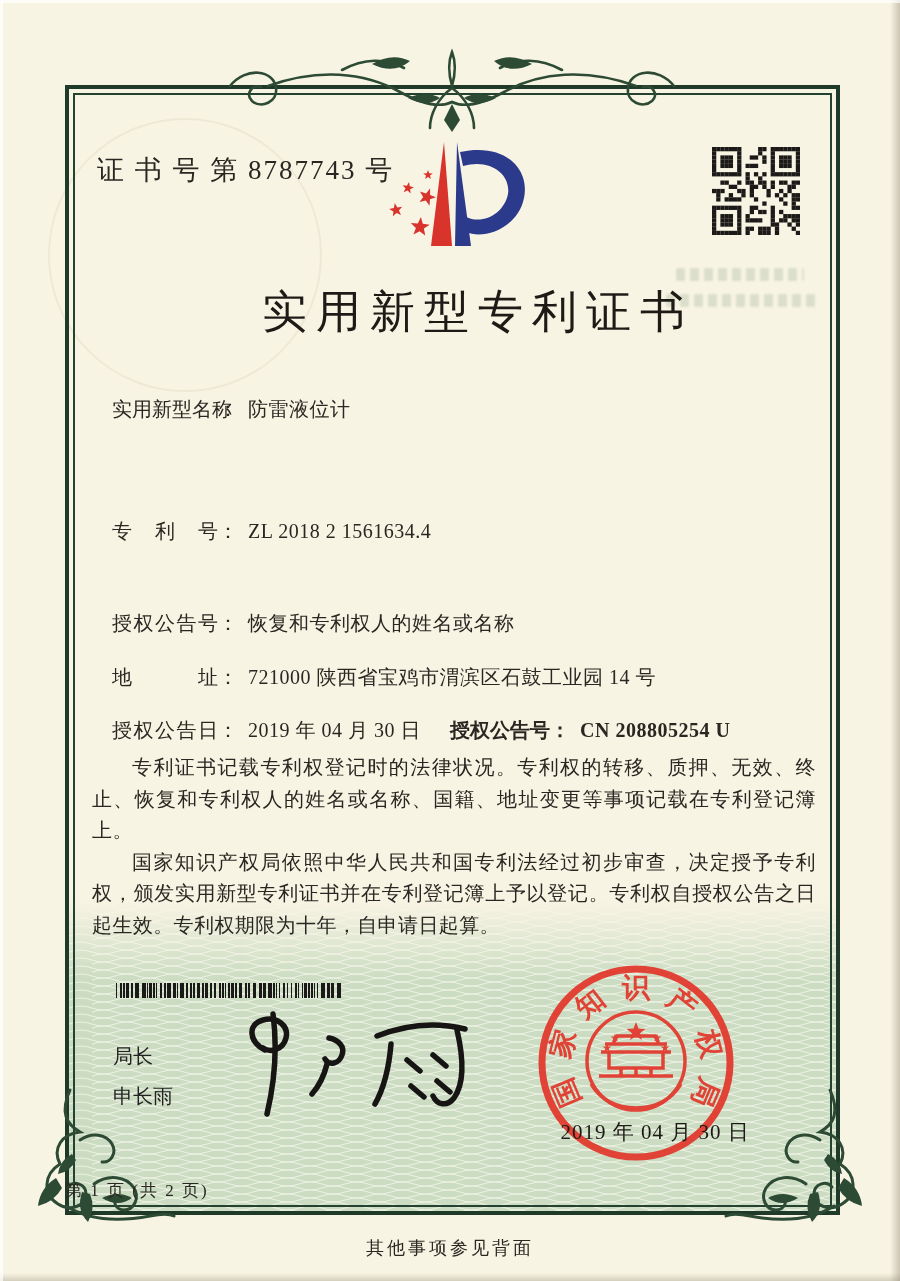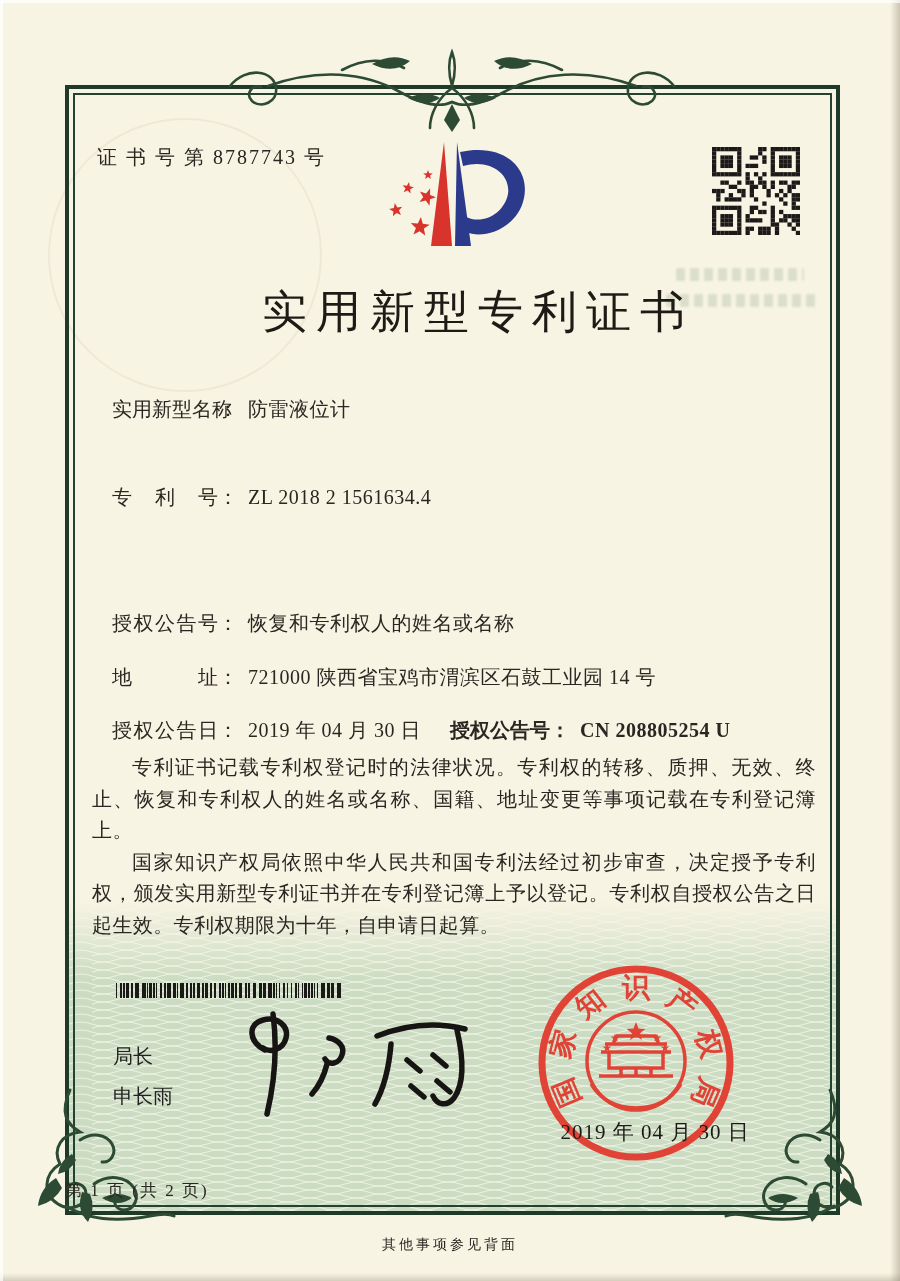--- a/index.html
+++ b/index.html
@@ -22,21 +22,21 @@
 
   
   .watermark{position:absolute;left:48px;top:118px;width:270px;height:270px;border-radius:50%;
              border:2px solid rgba(190,178,145,.28);opacity:.6;}
 
   
   .band{position:absolute;left:69px;top:900px;width:767px;height:311px;overflow:hidden;}
   .band-fade{position:absolute;left:69px;top:900px;width:767px;height:80px;
              background:linear-gradient(#f8f4e4,rgba(248,244,228,0));}
 
-  .certno{position:absolute;left:97px;top:144px;font-size:20px;letter-spacing:2px;}
+  .certno{position:absolute;left:97px;top:152px;font-size:27px;letter-spacing:2px;}
   .title{position:absolute;left:0;top:282px;width:900px;text-align:center;
          font-size:45px;font-weight:normal;letter-spacing:9px;color:#1e1b17;padding-left:28px;}
 
   .qr{position:absolute;left:712px;top:147px;width:88px;height:88px;}
   .logo{position:absolute;left:378px;top:140px;width:150px;height:114px;}
 
   .frow{position:absolute;left:112px;width:720px;font-size:20px;white-space:nowrap;}
   .flabel{display:inline-block;width:106px;text-align:justify;text-align-last:justify;vertical-align:top;}
   .fcolon{display:inline-block;margin-right:10px;}
   .fvalue{letter-spacing:.5px;}
@@ -55,21 +55,21 @@
                 font-family:"Liberation Sans","DejaVu Sans",sans-serif;color:#222;}
   .signature{position:absolute;left:205px;top:1008px;width:290px;height:125px;}
 
   .seal{position:absolute;left:521px;top:948px;width:230px;height:230px;opacity:.93;}
   .seal-date{position:absolute;left:540px;top:1118px;width:230px;text-align:center;
              font-size:21px;letter-spacing:1px;color:#1d1a16;z-index:5;}
 
   .pageno{position:absolute;left:65px;top:1179px;width:775px;text-align:left;
           font-size:17px;letter-spacing:2px;}
   .backnote{position:absolute;left:0;top:1236px;width:900px;text-align:center;
-            font-size:14px;letter-spacing:3px;}
+            font-size:18px;letter-spacing:3px;}
 
   
   .ghost{position:absolute;filter:blur(1.3px);border-radius:2px;opacity:.5;
          background:repeating-linear-gradient(90deg,rgba(122,150,115,.45) 0 9px,rgba(122,150,115,0) 9px 14px);}
   .ghost1{left:676px;top:268px;width:128px;height:13px;}
   .ghost2{left:666px;top:294px;width:150px;height:13px;}
 
   .ornament{position:absolute;}
   svg{display:block;}
 </style>
@@ -374,21 +374,21 @@
     </svg>
 
   <div class="ghost ghost1"></div>
   <div class="ghost ghost2"></div>
 
   <div class="title">实用新型专利证书</div>
 
   <div class="frow" style="top:396px">
     <span class="flabel">实用新型名称</span><span class="fcolon">：</span><span class="fvalue">防雷液位计</span>
   </div>
-  <div class="frow" style="top:484px">
+  <div class="frow" style="top:518px">
     <span class="flabel">专利号</span><span class="fcolon">：</span><span class="fvalue">ZL 2018 2 1561634.4</span>
   </div>
   <div class="frow" style="top:610px">
     <span class="flabel">授权公告号</span><span class="fcolon">：</span><span class="fvalue">恢复和专利权人的姓名或名称</span>
   </div>
   <div class="frow" style="top:664px">
     <span class="flabel">地址</span><span class="fcolon">：</span><span class="fvalue">721000 陕西省宝鸡市渭滨区石鼓工业园 14 号</span>
   </div>
   <div class="frow" style="top:717px">
     <span class="flabel">授权公告日</span><span class="fcolon">：</span><span class="fvalue">2019 年 04 月 30 日</span>

